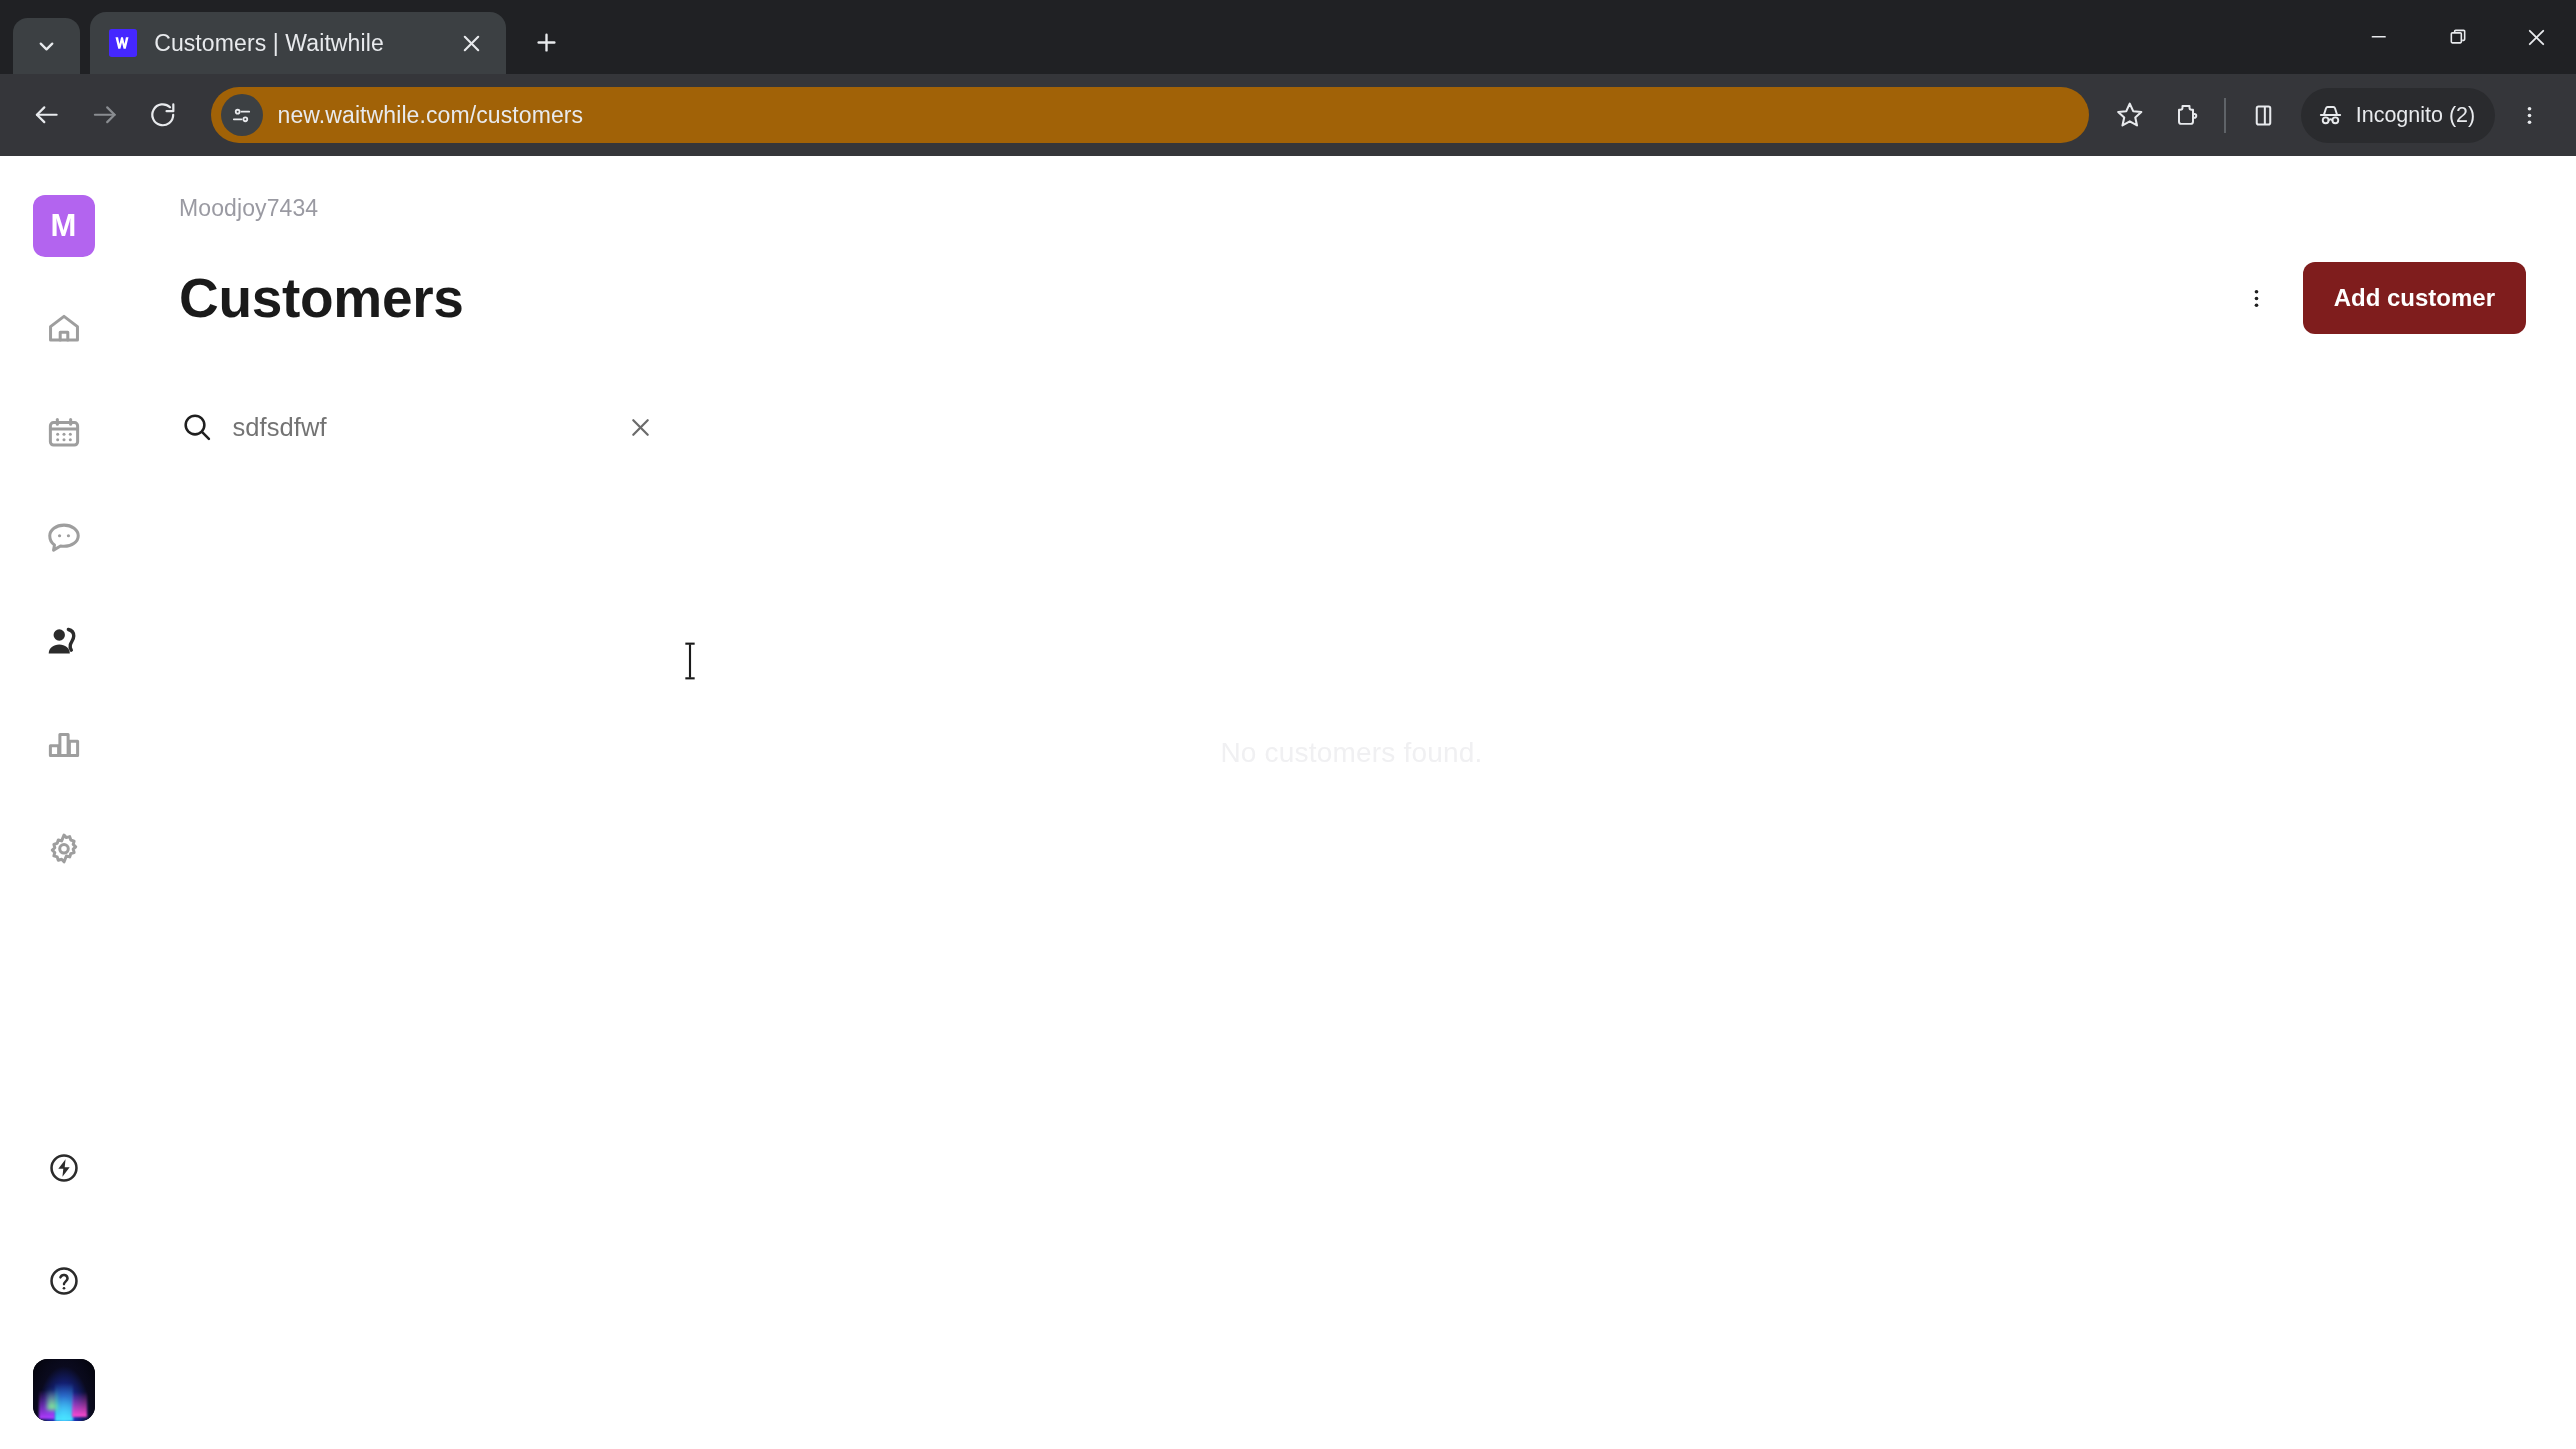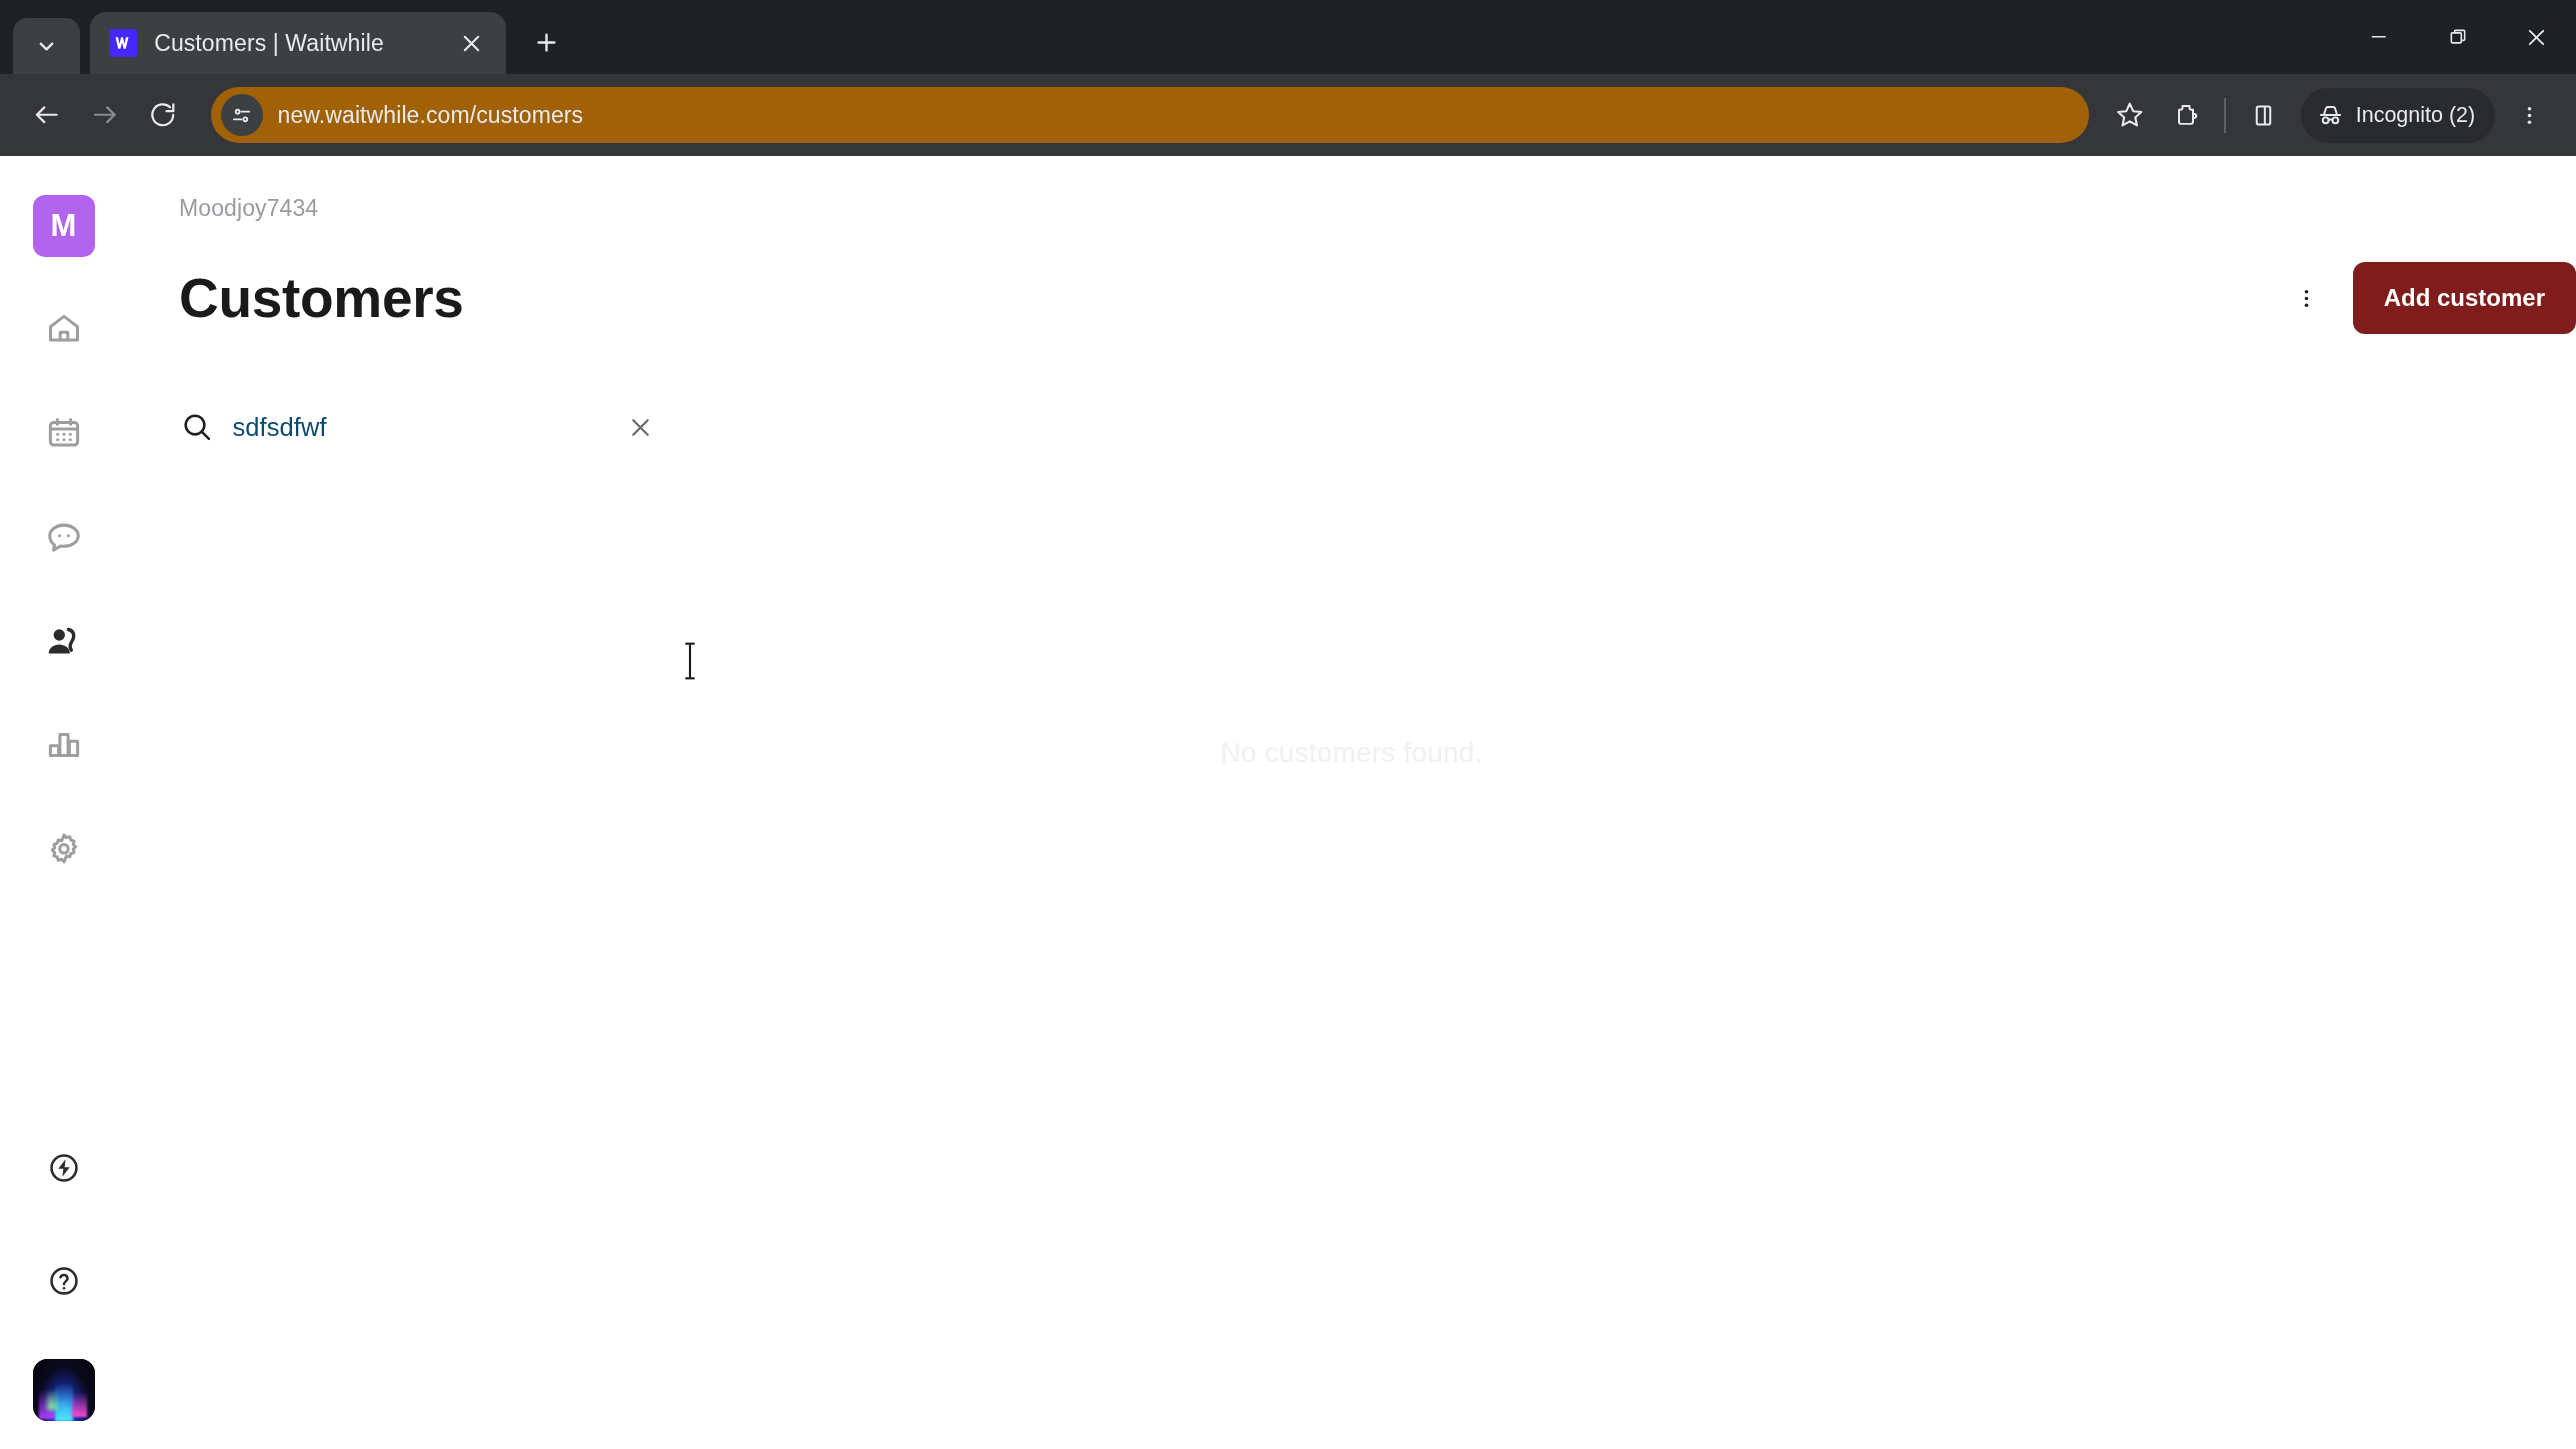--- a/index.html
+++ b/index.html
@@ -175,41 +175,42 @@
   .avatar .av-g2 { position:absolute; left:36%; bottom:0%; width:30%; height:62%; background: linear-gradient(to top, #49e6ff, rgba(73,230,255,0)); filter: blur(1.3px); }
   .avatar .av-g3 { position:absolute; left:64%; bottom:6%; width:24%; height:40%; background: linear-gradient(to top, #ff4ad1, rgba(255,74,209,0)); filter: blur(1.3px); }
   .avatar .av-g4 { position:absolute; left:24%; bottom:18%; width:16%; height:34%; background: linear-gradient(to top, #7cff8e, rgba(124,255,142,0)); filter: blur(2px); }
 
   .content { flex: 1; min-width: 0; position: relative; padding-left: 52px; padding-top: 39px; }
 
   .org-name { color: #9a9aa2; font-size: 23px; letter-spacing: 0.1px; }
   .title-row {
     display: flex; align-items: center;
     margin-top: 40px;
+    padding-right: 50px;
   }
   .page-title { font-size: 55px; font-weight: bold; color: #1a1a1a; letter-spacing: -0.3px; flex: 1; }
   .kebab-app { width: 52px; height: 52px; display:flex; align-items:center; justify-content:center; border-radius: 50%; margin-right: 20px; }
   .btn-primary {
     background: #7f1d1d; color: #fff;
     font-size: 24px; font-weight: bold;
     border: none; border-radius: 12px;
     padding: 0 31px; height: 72px;
     white-space: nowrap;
     font-family: "Liberation Sans", sans-serif;
   }
 
   .search-row {
     display: flex; align-items: center;
     margin-top: 64px;
     height: 58px;
     width: 483px;
   }
   .search-icon { width: 36px; height: 36px; flex: 0 0 36px; display:flex; align-items:center; justify-content:center; margin-right: 17.4px; }
   .search-icon svg { display: block; }
-  .search-value { font-size: 25.5px; color: #0c4a6e; flex: 1; letter-spacing: 0.1px; }
+  .search-value { font-size: 25.5px; color: #737373; flex: 1; letter-spacing: 0.1px; }
   .clear-btn { width: 44px; height: 44px; display:flex; align-items:center; justify-content:center; border-radius:50%; flex: 0 0 44px; }
   .clear-btn svg { display: block; }
 
   .empty-state {
     position: absolute;
     left: 0; right: 0;
     top: 581px;
     text-align: center;
     color: #f0f0f2;
     font-size: 28px;

